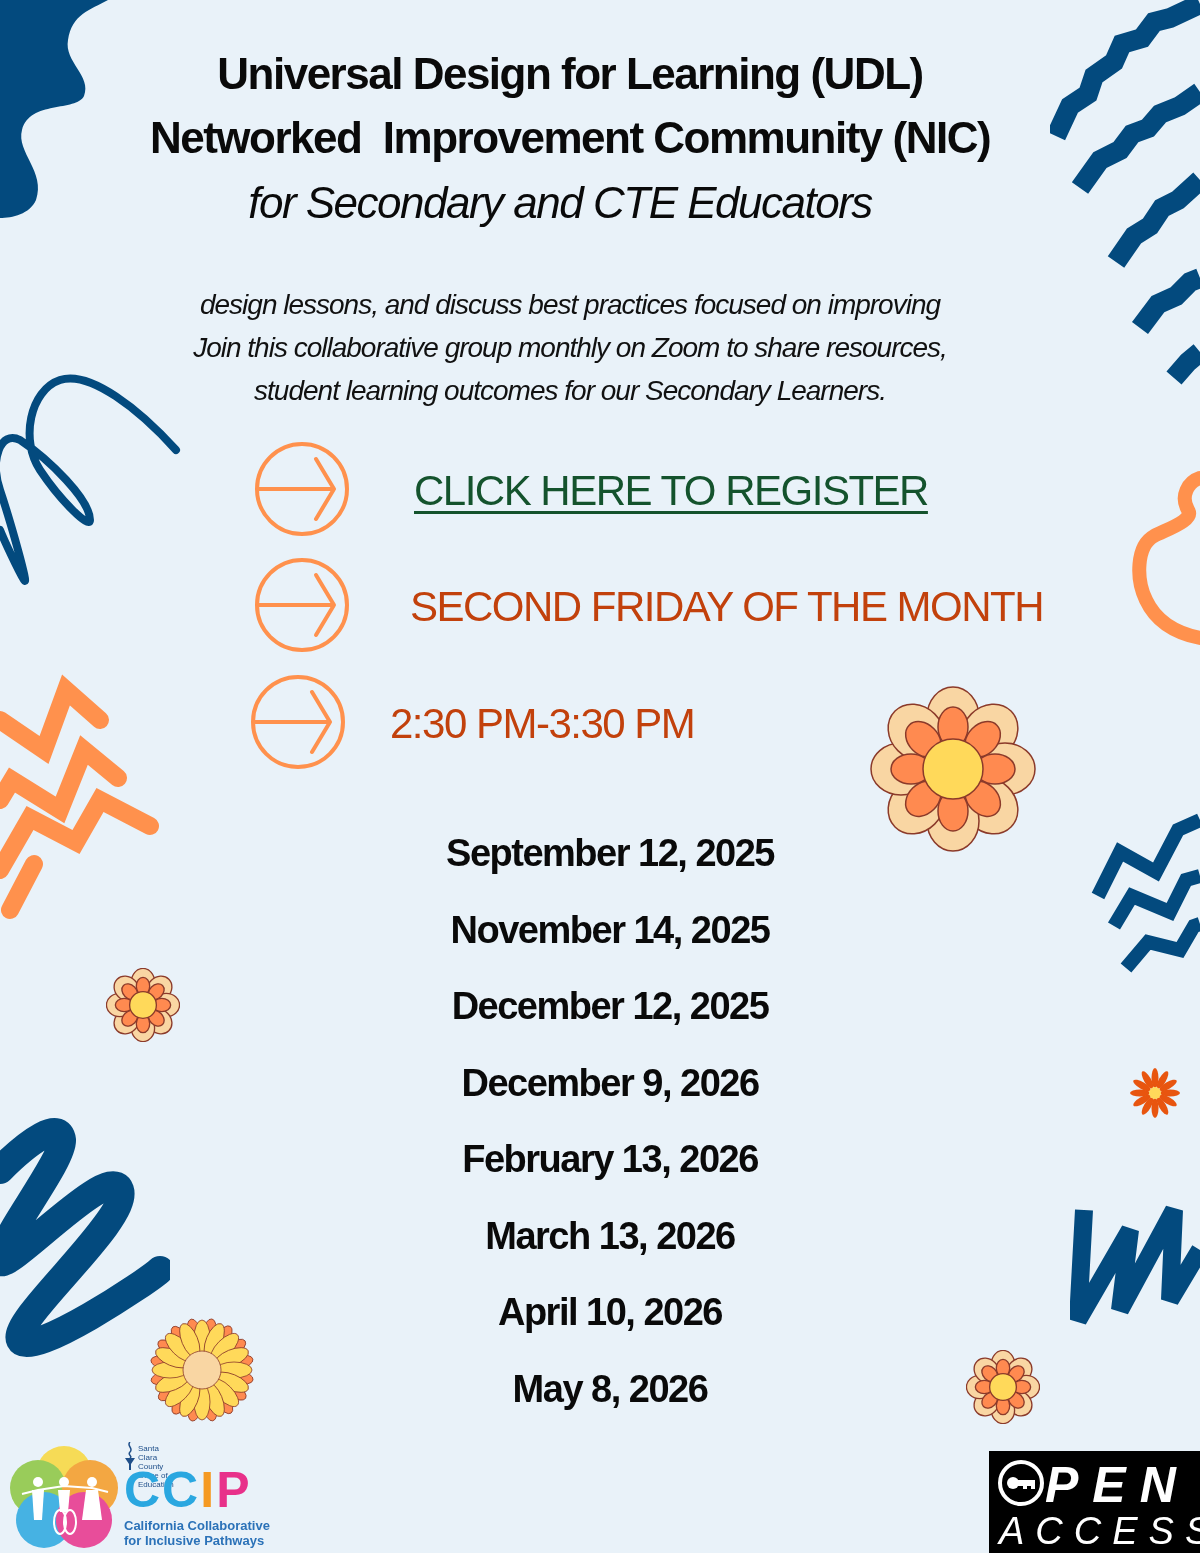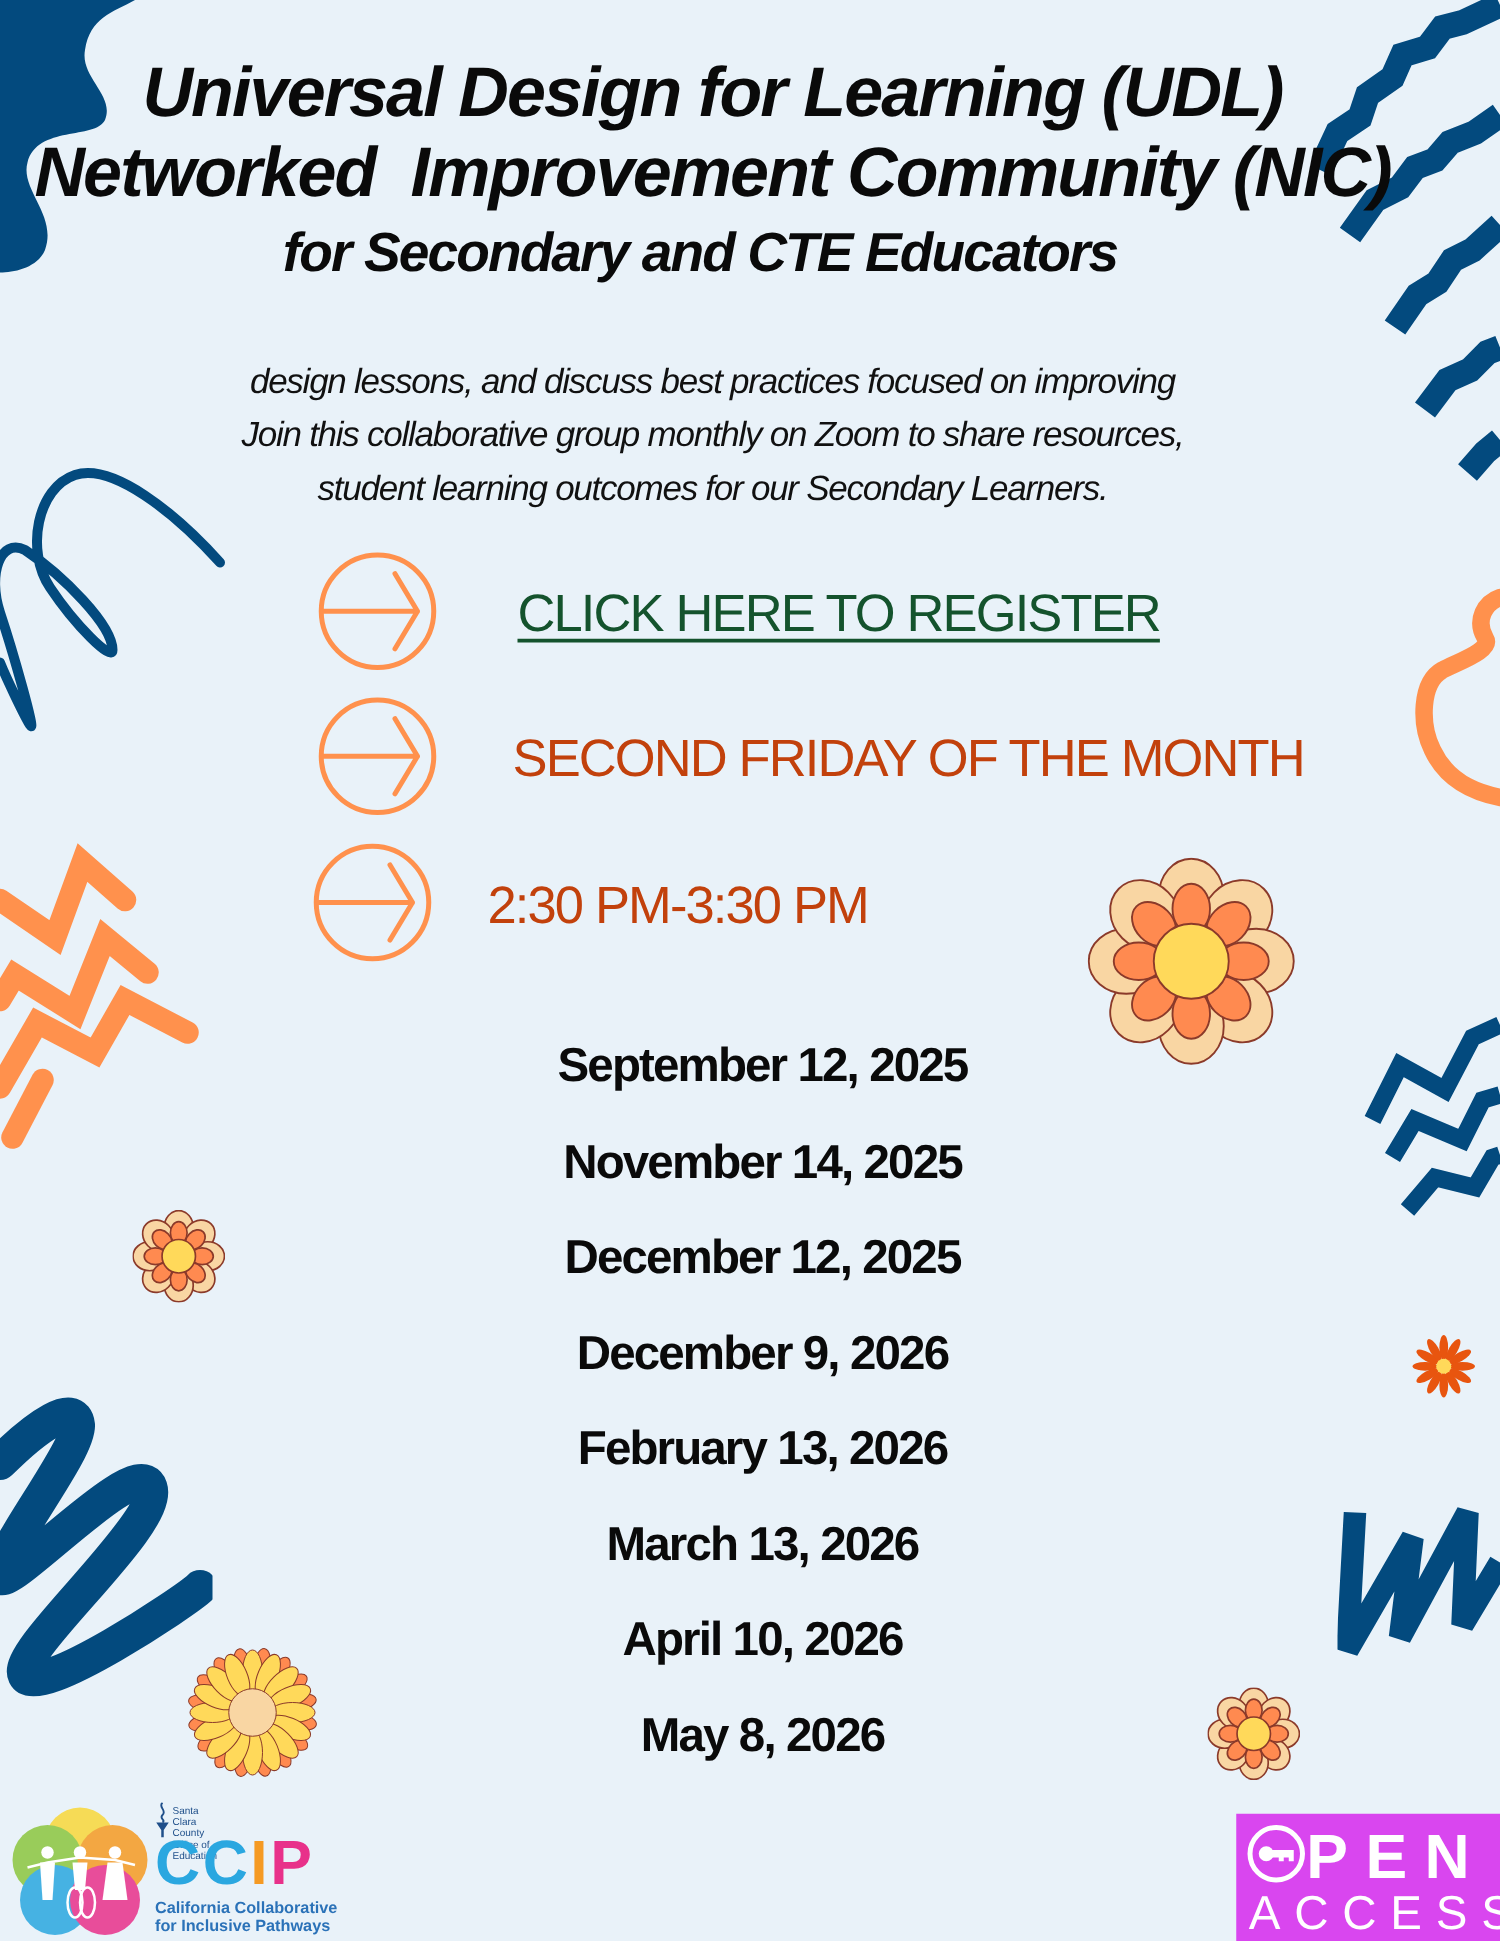--- a/index.html
+++ b/index.html
@@ -6,25 +6,25 @@
     body {
       width: 1200px; height: 1553px; overflow: hidden;
       background: #e9f2f9;
       position: relative;
       font-family: "Liberation Sans", sans-serif;
       color: #111;
     }
     .deco { position: absolute; }
     .title-block { position: absolute; top: 42px; left: 0; width: 1120px; text-align: center; }
     .title-line1, .title-line2 {
-      font-style: italic; font-weight: bold; font-size: 56px; letter-spacing: -1.5px;
+      font-weight: bold; font-size: 44px; letter-spacing: -1.5px;
       line-height: 64px; display: block; color: #0a0a0a; margin-left: 20px;
     }
     .title-line3 {
-      font-style: italic; font-weight: bold; font-size: 44px; letter-spacing: -1.5px;
+      font-style: italic; font-weight: normal; font-size: 44px; letter-spacing: -1.5px;
       line-height: 66px; display: block; color: #0a0a0a;
     }
     .intro {
       position: absolute; top: 283px; left: 100px; width: 940px; text-align: center;
       font-style: italic; font-size: 28px; letter-spacing: -1px; line-height: 43px; color: #111;
     }
     .action-row { position: absolute; left: 250px; display: flex; align-items: center; }
     .arrow-circle { width: 100px; height: 100px; flex: none; }
     .action-text {
       margin-left: 56px; font-size: 42px; letter-spacing: -1.5px; color: #c2410c;
@@ -39,21 +39,21 @@
     .ccip { position: absolute; left: 8px; top: 1440px; width: 260px; height: 113px; }
     .ccip-text { position: absolute; left: 116px; top: 0; }
     .scco { position: absolute; left: 0; top: 4px; font-size: 8px; line-height: 9px; color: #1f4f8a; padding-left: 14px; }
     .ccip-word { position: absolute; left: 0; top: 22px; font-size: 50px; font-weight: bold; letter-spacing: 2px; line-height: 56px; white-space: nowrap; }
     .ccip-word .c { color: #2aa7e0; }
     .ccip-word .i { color: #f59a23; }
     .ccip-word .p { color: #e8318a; }
     .ccip-sub { position: absolute; left: 0; top: 78px; font-size: 13px; font-weight: bold; line-height: 15px; color: #2b72b8; white-space: nowrap; }
     .oa {
       position: absolute; left: 989px; top: 1451px; width: 211px; height: 102px;
-      background: #d946ef; color: #fff;
+      background: #000000; color: #fff; font-style: italic;
     }
     .oa-open { position: absolute; left: 56px; top: 4px; font-size: 50px; font-weight: bold; letter-spacing: 14px; line-height: 60px; }
     .oa-access { position: absolute; left: 10px; top: 58px; font-size: 38px; letter-spacing: 11px; line-height: 44px; }
   </style>
 </head>
 <body>
 
 <svg class="deco" style="left:0;top:0" width="120" height="220" viewBox="0 0 120 220">
   <path d="M0,0 L108,0 C90,10 72,14 68,40 C64,62 92,76 84,96 C76,112 30,100 22,130 C16,152 46,172 36,200 C30,214 12,218 0,218 Z" fill="#034a7e"></path>
 </svg>

